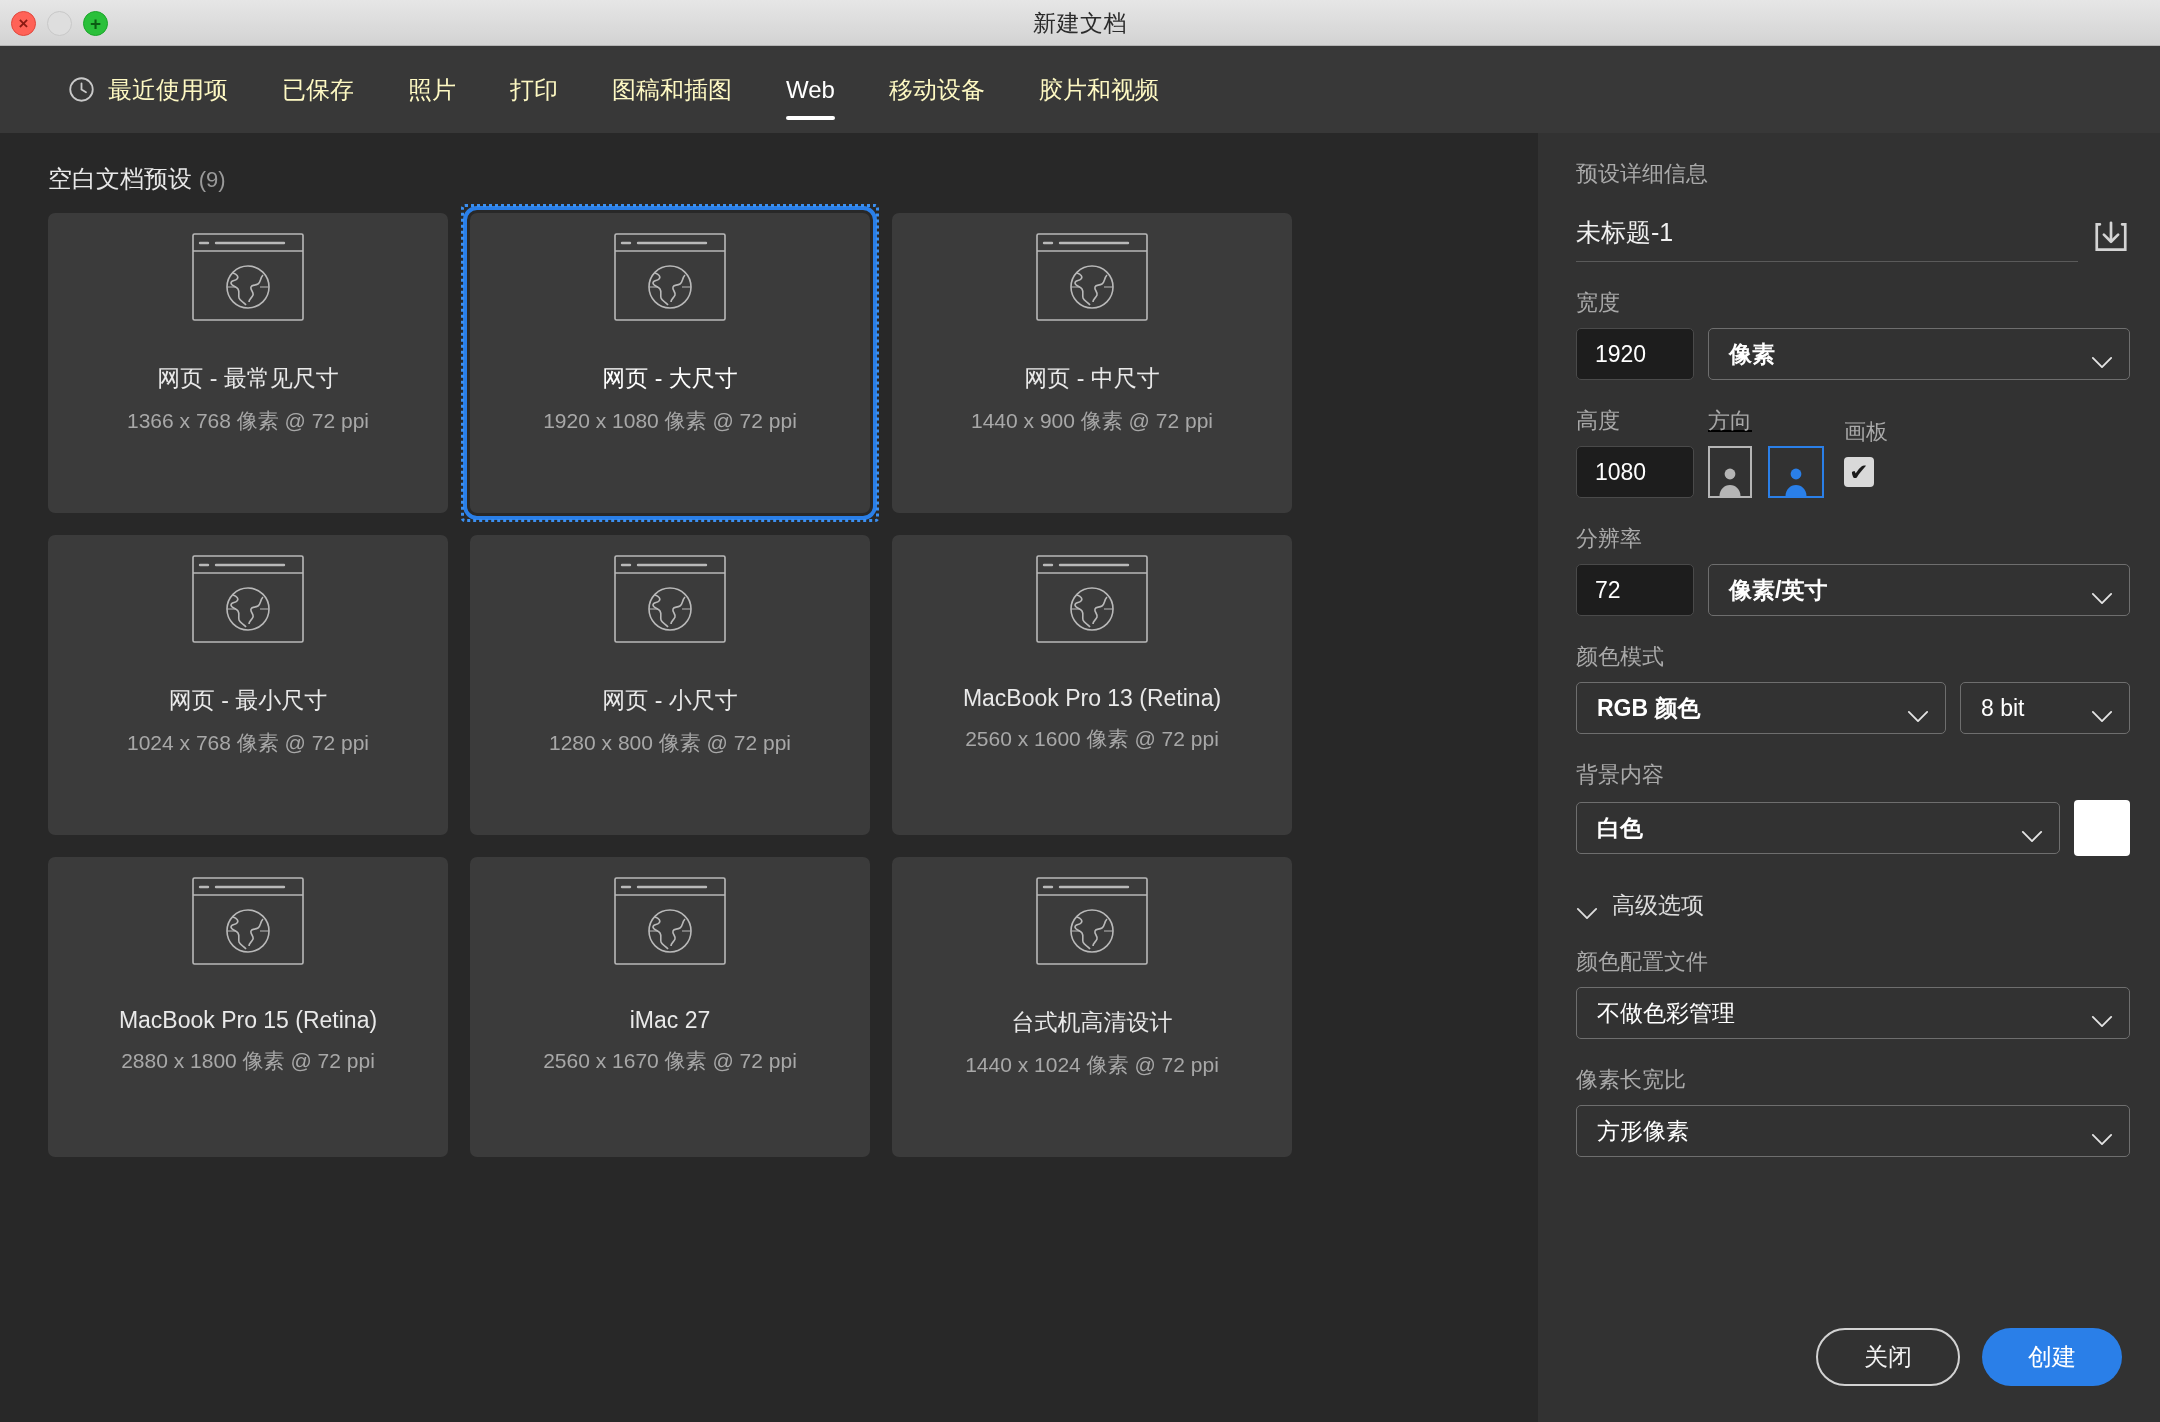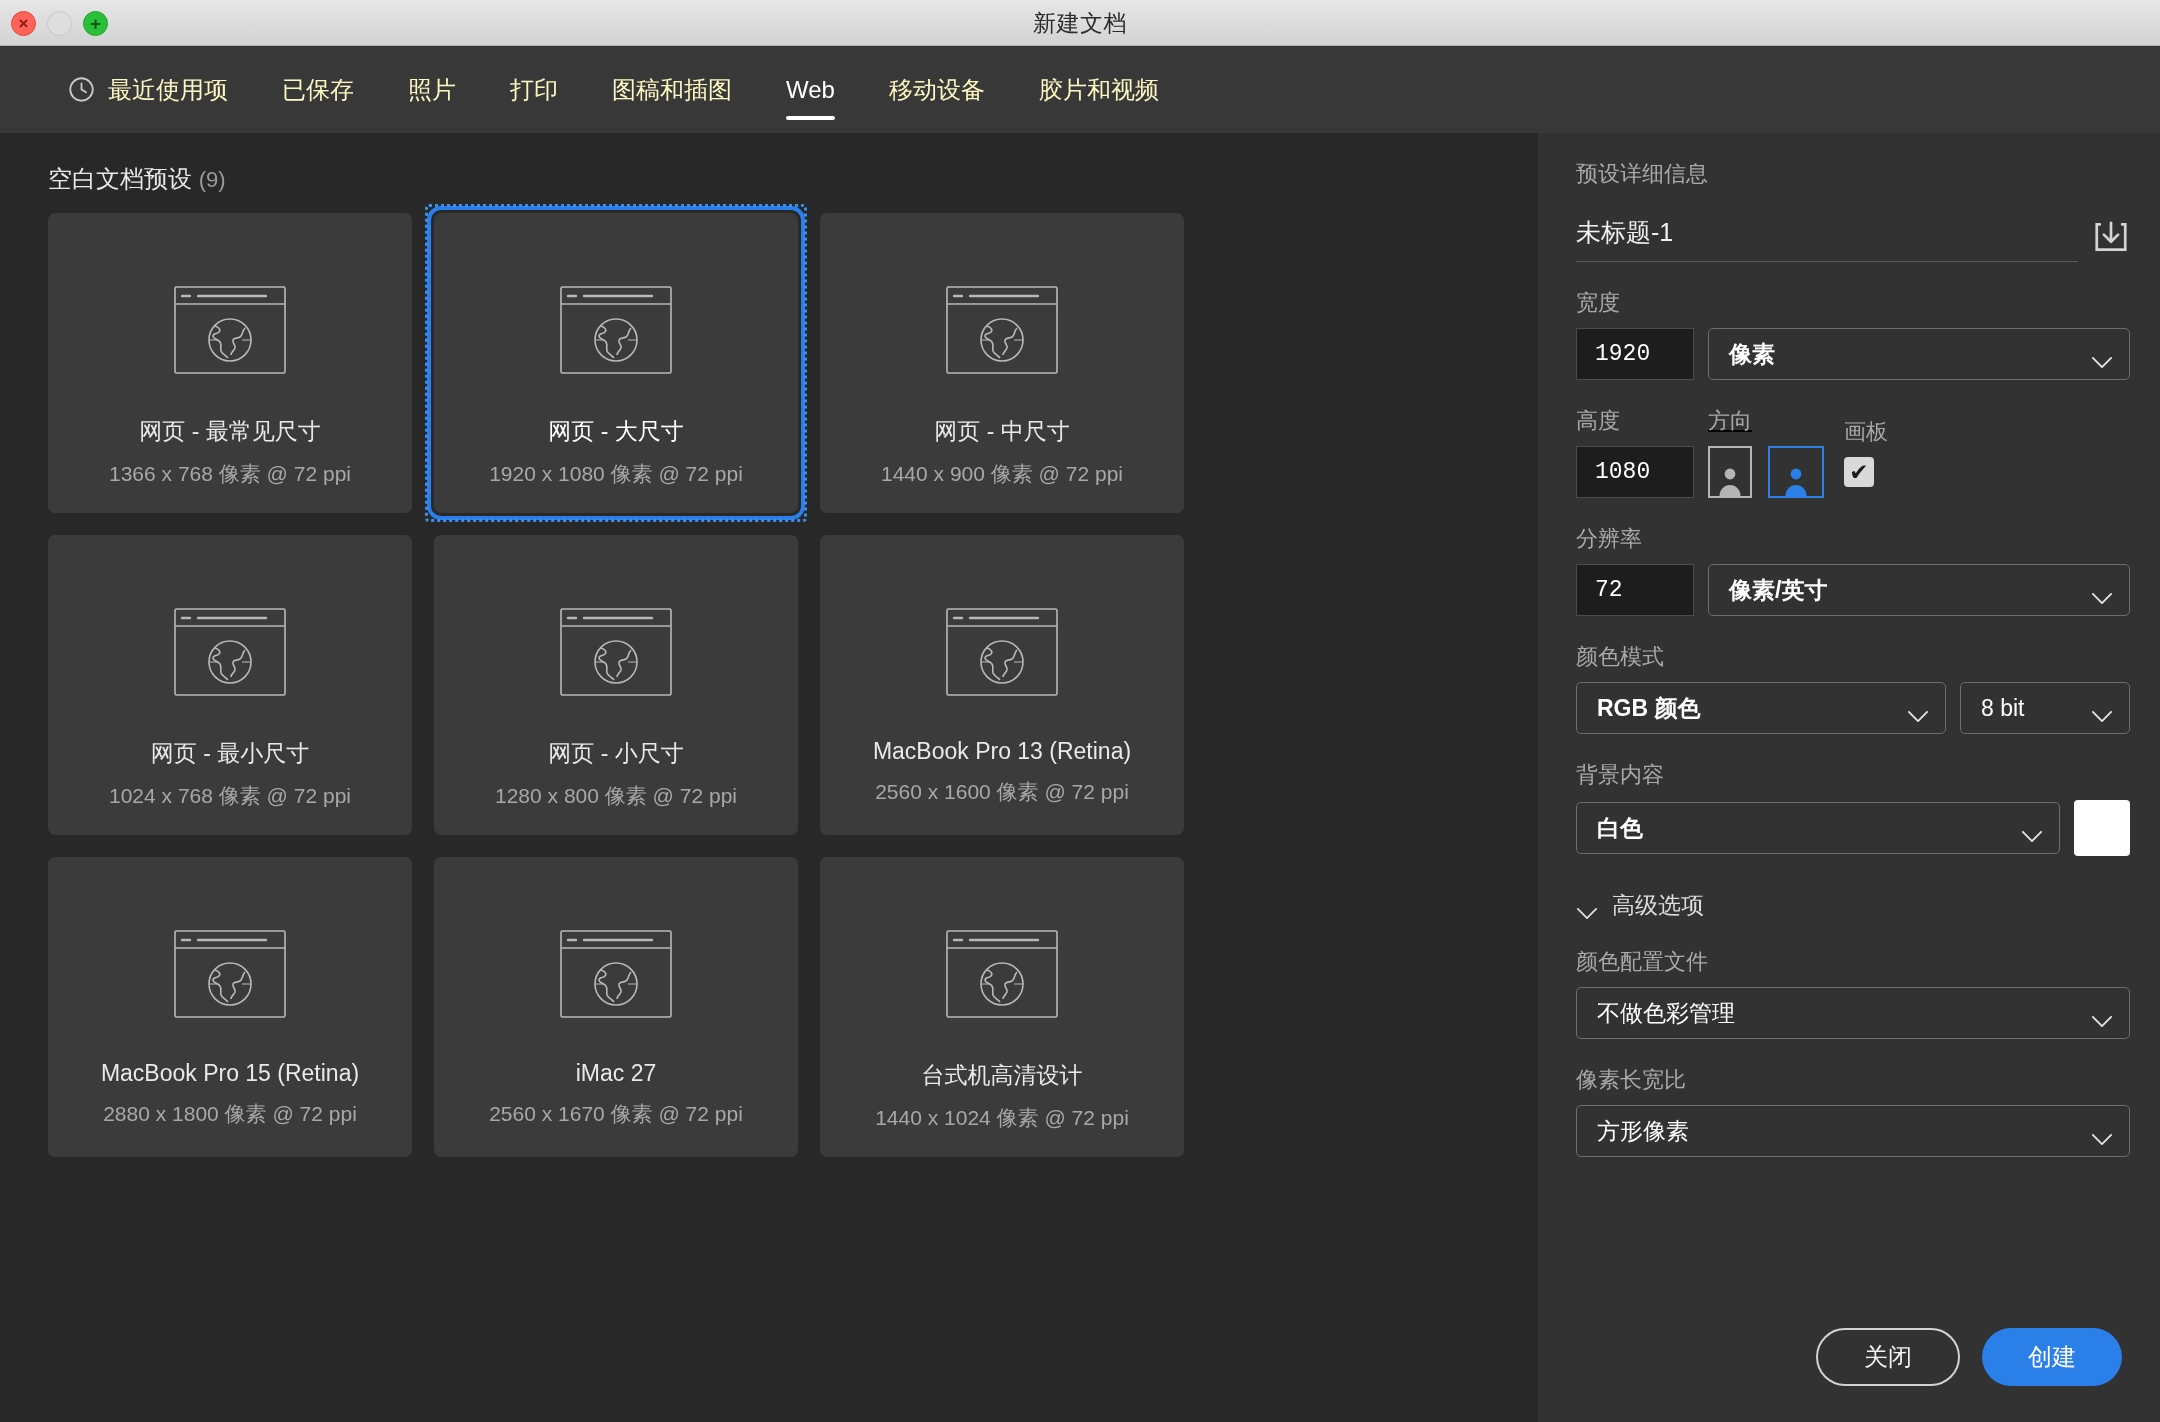--- a/index.html
+++ b/index.html
@@ -63,24 +63,24 @@
     position: absolute; left: 48px; top: 30px;
     font-size: 24px; color: #e8e8e8;
   }
   .section-title .count { color: #9a9a9a; font-size: 22px; }
 
   .grid {
     position: absolute; left: 48px; top: 80px; width: 1440px;
     display: flex; flex-wrap: wrap; gap: 22px;
   }
   .card {
-    width: 364px; height: 300px;
+    width: 400px; height: 300px;
     background: #3b3b3b; border-radius: 7px;
     display: flex; flex-direction: column; align-items: center;
-    padding-top: 73px; position: relative;
+    padding-top: 20px; position: relative;
   }
   .card.selected {
     outline: 4px solid #2a7fe8;
     outline-offset: 3px;
     background: #3b3b3b;
   }
   .card.selected::after {
     content: ""; position: absolute;
     left: -9px; top: -9px; right: -9px; bottom: -9px;
     border: 3px dotted #3b8ff0; border-radius: 4px; pointer-events: none;
@@ -112,23 +112,23 @@
     flex: 1; font-size: 25px; color: #f0f0f0;
     border-bottom: 1px solid #5a5a5a; padding-bottom: 12px;
   }
   .save-icon { width: 38px; height: 38px; flex: 0 0 auto; margin-bottom: 6px; }
 
   .field-label { font-size: 22px; color: #a9a9a9; margin: 26px 0 10px 0; }
   .row { display: flex; align-items: center; gap: 14px; }
 
   .num-input {
     width: 118px; height: 52px; background: #1d1d1d;
-    border: 1px solid #4a4a4a; border-radius: 0;
+    border: 1px solid #4a4a4a; border-radius: 5px;
     display: flex; align-items: center; padding-left: 18px;
-    font-size: 23px; color: #ffffff; font-family: Liberation Mono, monospace;
+    font-size: 23px; color: #ffffff;
   }
   .select {
     height: 52px; background: transparent;
     border: 1px solid #6e6e6e; border-radius: 5px;
     display: flex; align-items: center; justify-content: space-between;
     padding: 0 16px 0 20px; font-size: 23px; color: #ffffff;
   }
   .select .chev { width: 22px; height: 13px; flex: 0 0 auto; margin-left: 12px; }
   .sel-wide { flex: 1; font-weight: bold; }
   .hw-col-h { width: 132px; }

